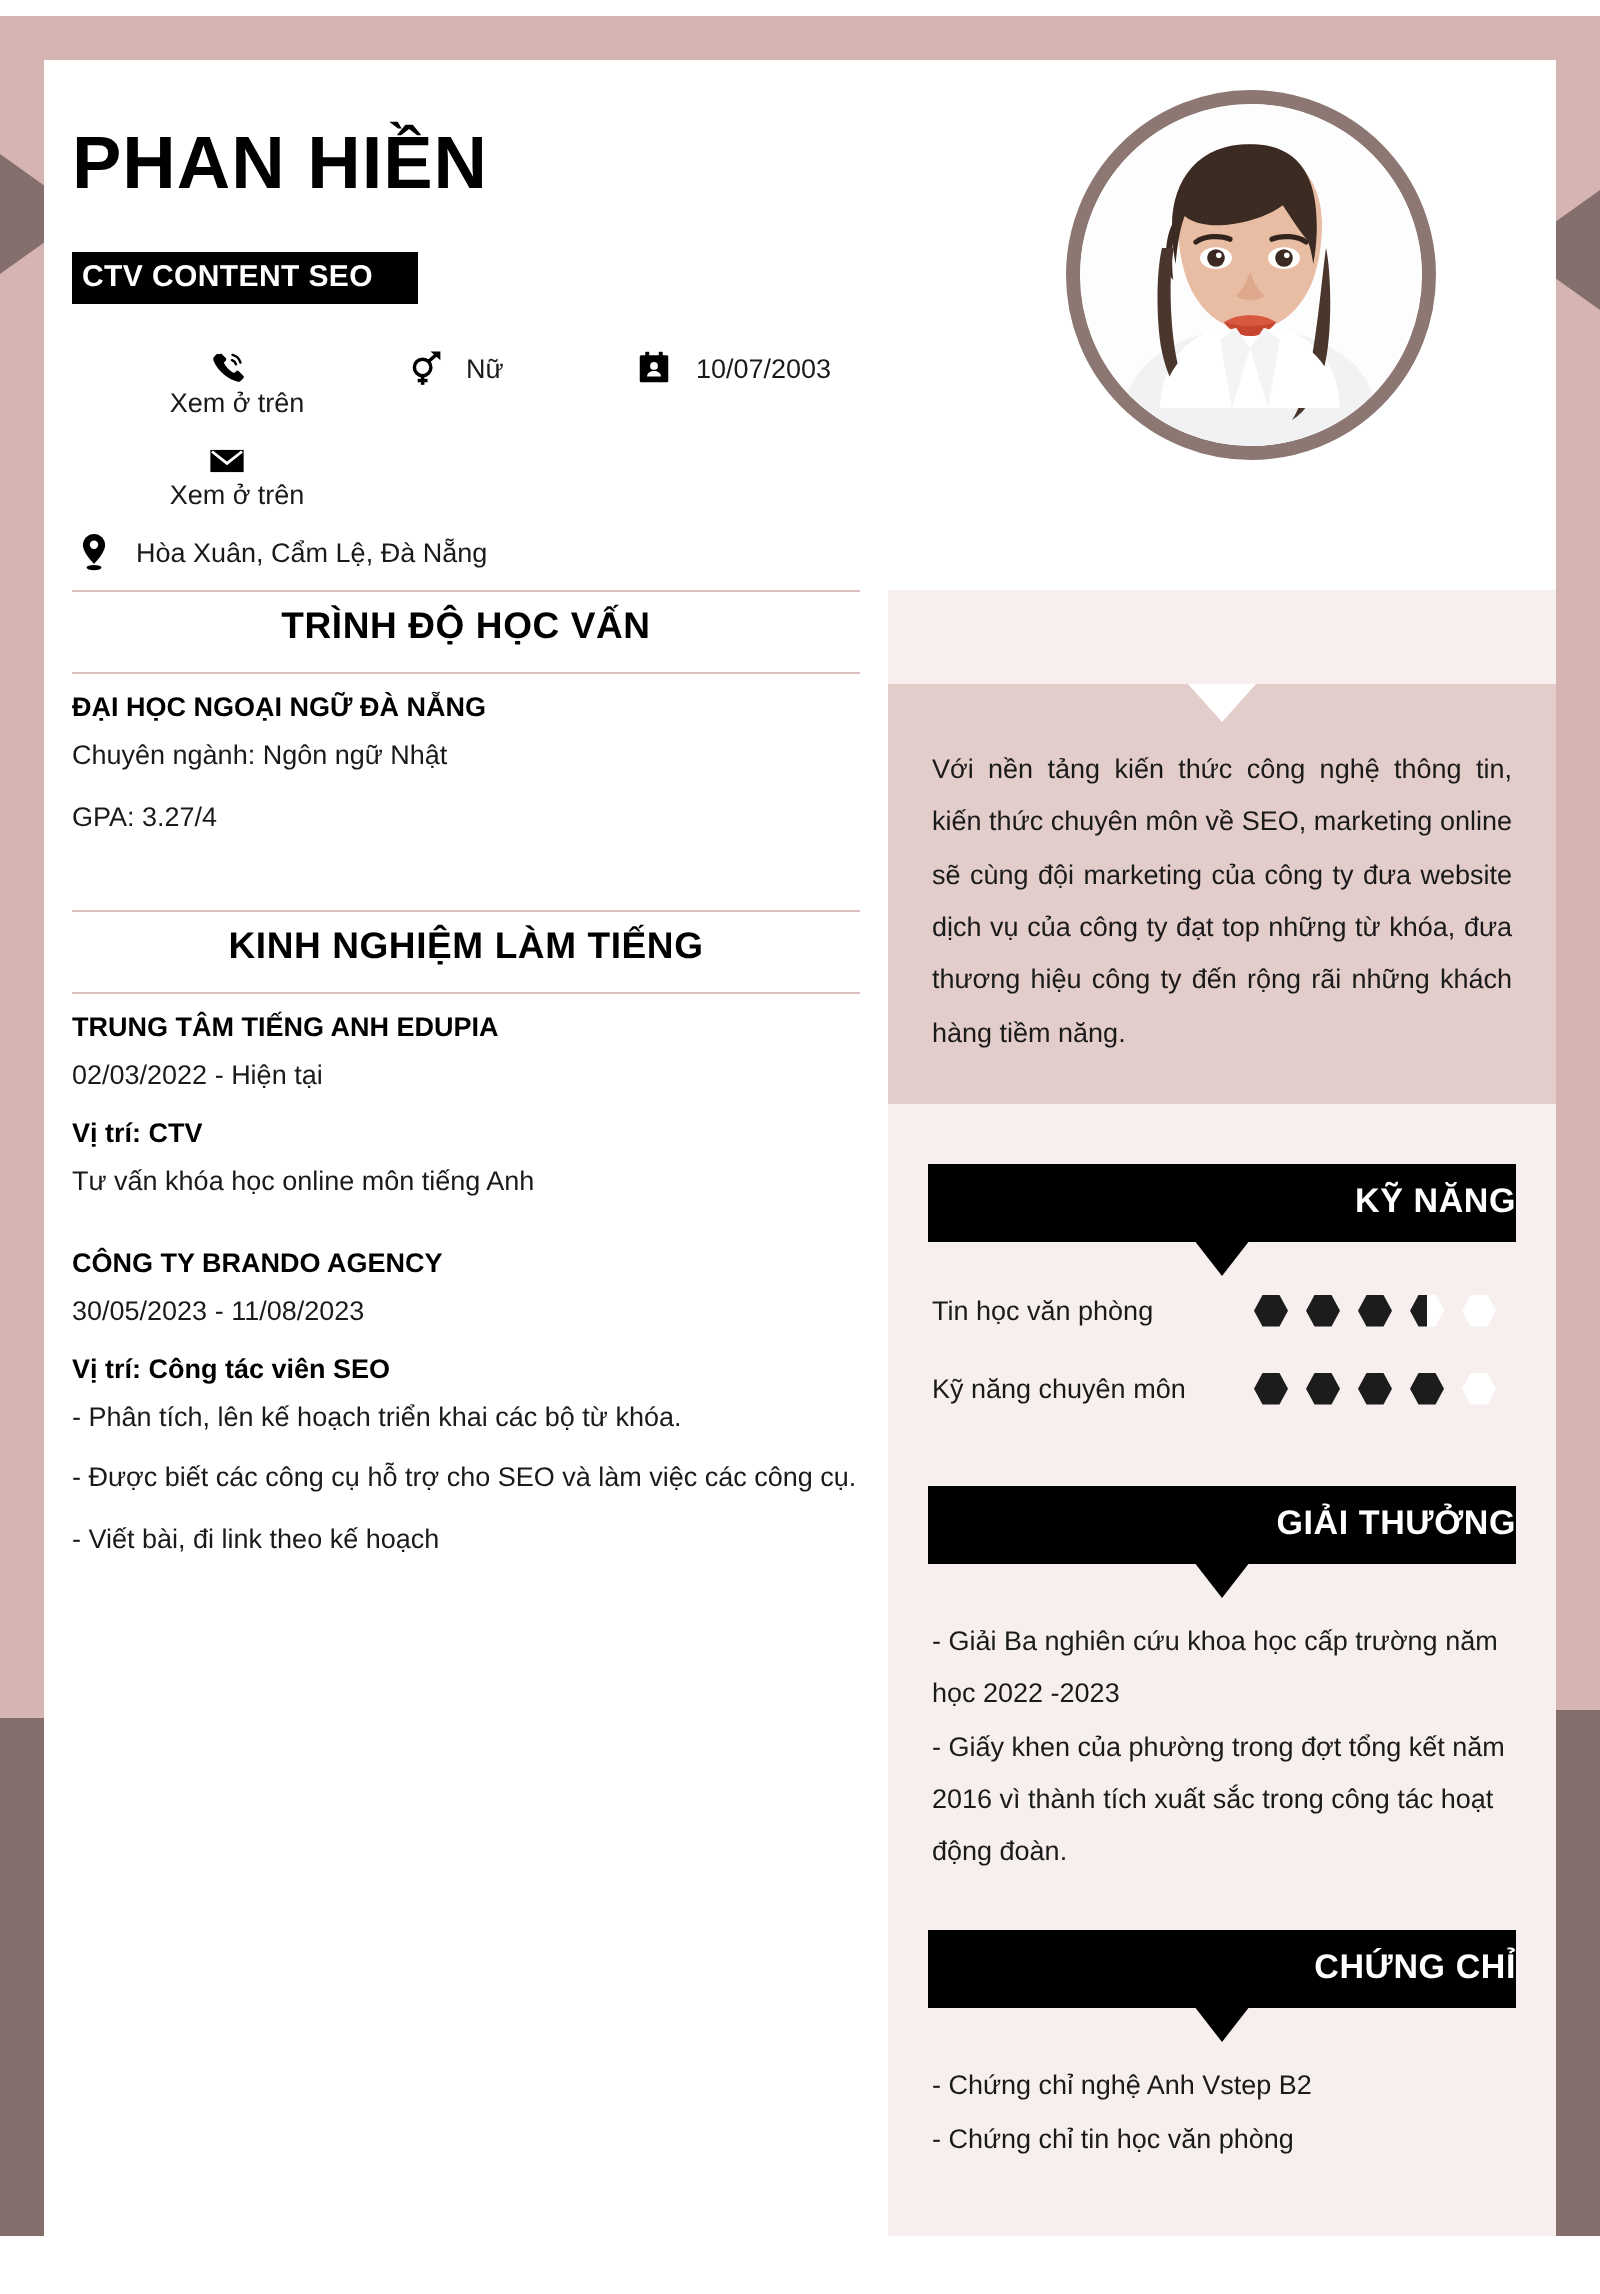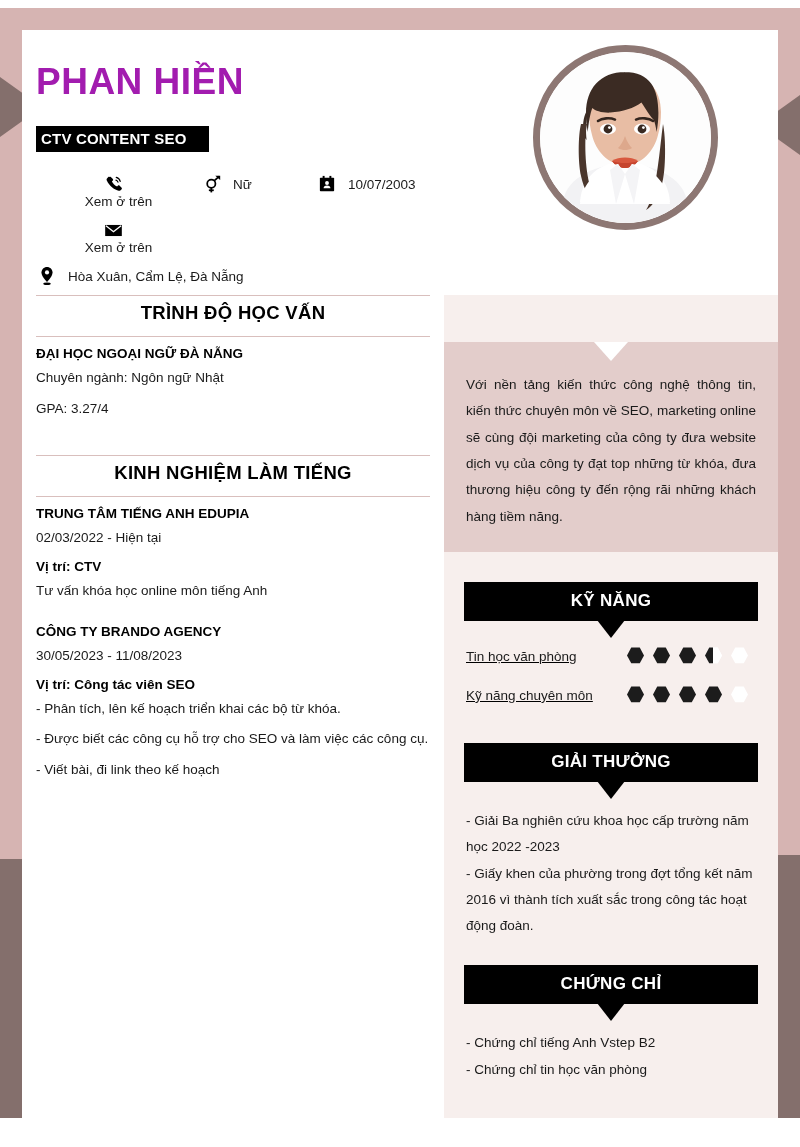--- a/index.html
+++ b/index.html
@@ -91,21 +91,21 @@
   
   .header {
     position: relative;
     height: 265px;
   }
   .name {
     position: absolute;
     left: 14px; top: 31px;
     font-size: 37px;
     font-weight: bold;
-    color: #a21caf;
+    color: #000000;
     letter-spacing: 0.5px;
   }
   .job-title {
     position: absolute;
     left: 14px; top: 96px;
     background: #000;
     color: #fff;
     font-size: 15px;
     font-weight: bold;
     padding: 4px 22px 5px 5px;
@@ -234,21 +234,21 @@
     line-height: 1.95;
     text-align: justify;
     margin: 0;
   }
 
   .blk { padding: 0 20px; }
   .blk-head {
     position: relative;
     background: #000;
     color: #fff;
-    text-align: center;
+    text-align: right;
     font-size: 17px;
     font-weight: bold;
     padding: 9px 0 10px 0;
     letter-spacing: 0.3px;
   }
   .blk-notch {
     position: absolute;
     left: 50%; bottom: -17px;
     transform: translateX(-50%);
     width: 0; height: 0;
@@ -262,24 +262,23 @@
   .r-text {
     font-size: 13.5px;
     color: #1a1a1a;
     line-height: 1.95;
     margin: 0;
   }
 
   
   .skill-row {
     display: flex;
-    align-items: flex-end;
+    align-items: center;
     justify-content: space-between;
     margin-bottom: 22px;
-    text-decoration: underline;
   }
   .skill-name {
     font-size: 13.5px;
     color: #1a1a1a;
   }
   .dots {
     display: flex;
     gap: 9px;
     padding-right: 8px;
   }
@@ -511,21 +510,21 @@
         </div>
 
         <div class="gap-26"></div>
 
         <div class="blk">
           <div class="blk-head">
             <span>CHỨNG CHỈ</span>
             <span class="blk-notch"></span>
           </div>
           <div class="blk-body">
-            <p class="r-text">- Chứng chỉ tiếng Anh Vstep B2</p>
+            <p class="r-text">- Chứng chỉ nghệ Anh Vstep B2</p>
             <p class="r-text">- Chứng chỉ tin học văn phòng</p>
           </div>
         </div>
 
       </div>
     </div>
   </div>
 </div>
 
 </body></html>

